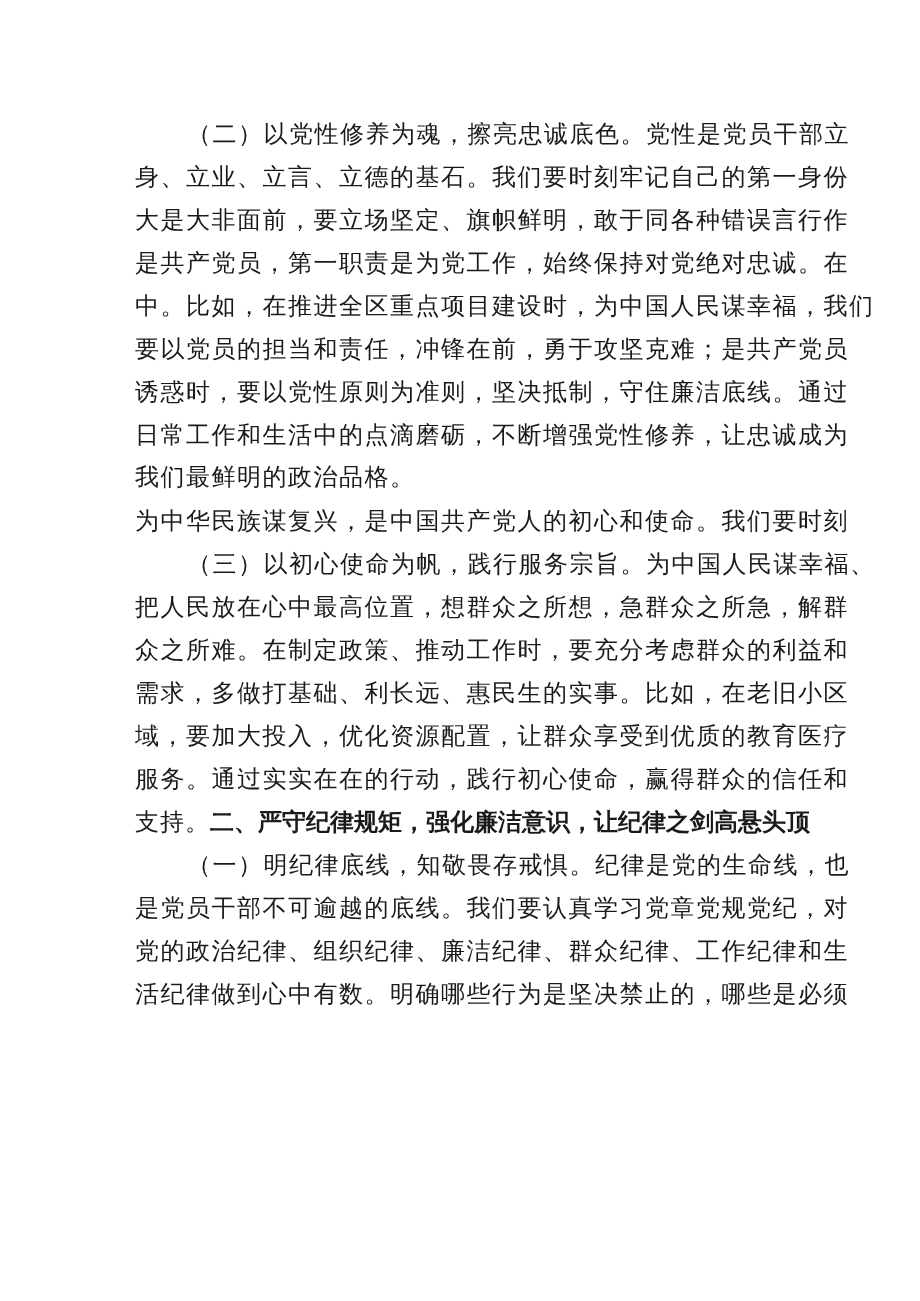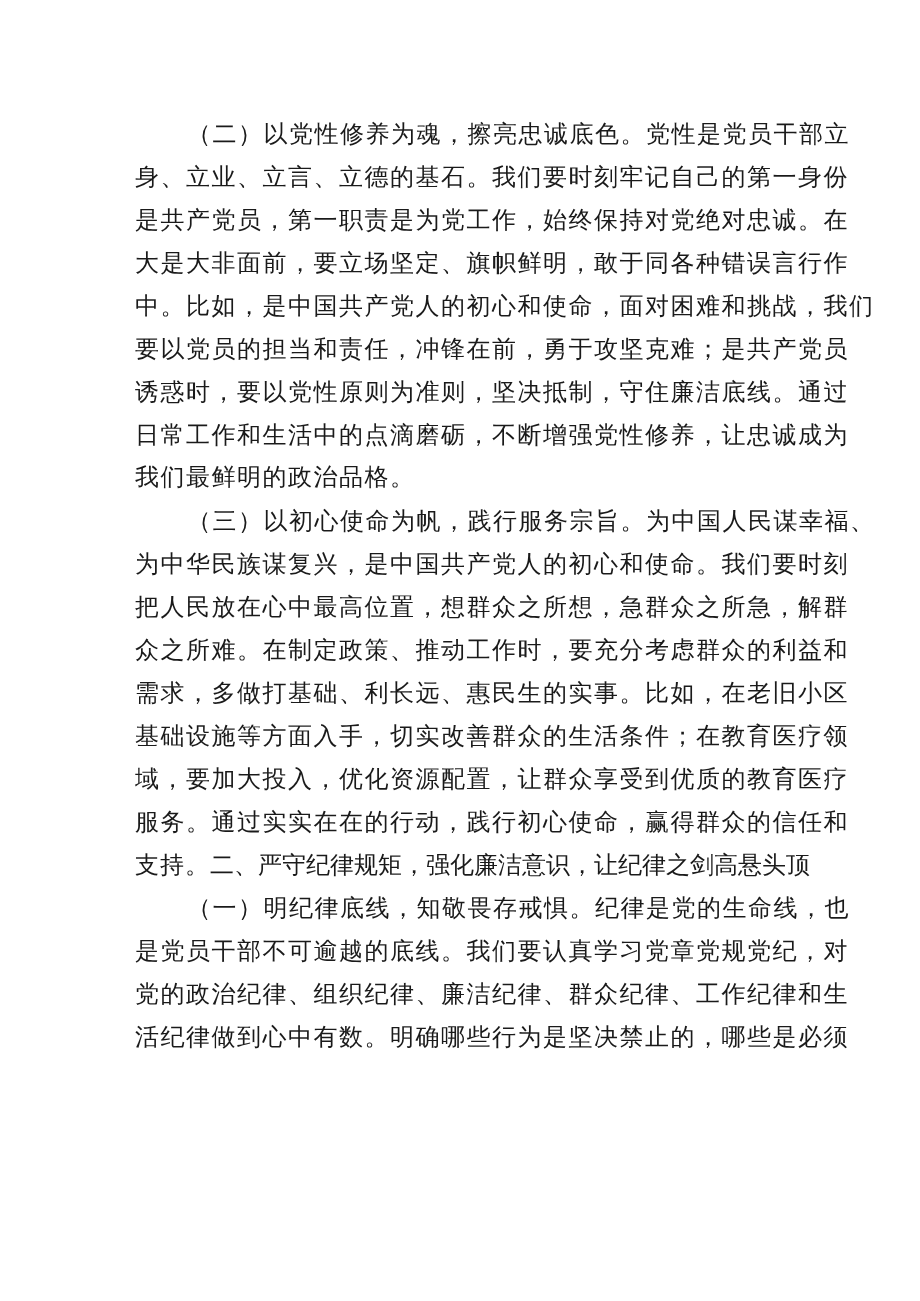--- a/index.html
+++ b/index.html
@@ -34,52 +34,51 @@
     .line.last {
       text-align-last: left;
       font-family: Liberation Mono, monospace;
     }
     .line.indent {
       padding-left: 52px;
       width: 600px;
     }
     .heading {
       font-family: "DejaVu Sans", "Liberation Sans", sans-serif;
-      font-weight: normal;
+      font-weight: bold;
       letter-spacing: 0px;
     }
     .mixed {
       text-align-last: left;
       letter-spacing: 1px;
     }
   </style>
 </head>
 <body>
 
 <div class="page">
 
   <div>
     <div class="line indent">（二）以党性修养为魂，擦亮忠诚底色。党性是党员干部立</div>
     <div class="line">身、立业、立言、立德的基石。我们要时刻牢记自己的第一身份</div>
+    <div class="line">大是大非面前，要立场坚定、旗帜鲜明，敢于同各种错误言行作</div>
     <div class="line">是共产党员，第一职责是为党工作，始终保持对党绝对忠诚。在</div>
-    <div class="line">大是大非面前，要立场坚定、旗帜鲜明，敢于同各种错误言行作</div>
-    <div class="line">中。比如，是中国共产党人的初心和使命，面对困难和挑战，我们</div>
+    <div class="line">中。比如，在推进全区重点项目建设时，为中国人民谋幸福，我们</div>
     <div class="line">要以党员的担当和责任，冲锋在前，勇于攻坚克难；是共产党员</div>
     <div class="line">诱惑时，要以党性原则为准则，坚决抵制，守住廉洁底线。通过</div>
     <div class="line">日常工作和生活中的点滴磨砺，不断增强党性修养，让忠诚成为</div>
     <div class="line last">我们最鲜明的政治品格。</div>
   </div>
 
   <div>
+    <div class="line">为中华民族谋复兴，是中国共产党人的初心和使命。我们要时刻</div>
     <div class="line indent">（三）以初心使命为帆，践行服务宗旨。为中国人民谋幸福、</div>
-    <div class="line">为中华民族谋复兴，是中国共产党人的初心和使命。我们要时刻</div>
     <div class="line">把人民放在心中最高位置，想群众之所想，急群众之所急，解群</div>
     <div class="line">众之所难。在制定政策、推动工作时，要充分考虑群众的利益和</div>
     <div class="line">需求，多做打基础、利长远、惠民生的实事。比如，在老旧小区</div>
-    <div class="line">基础设施等方面入手，切实改善群众的生活条件；在教育医疗领</div>
     <div class="line">域，要加大投入，优化资源配置，让群众享受到优质的教育医疗</div>
     <div class="line">服务。通过实实在在的行动，践行初心使命，赢得群众的信任和</div>
     <div class="line mixed">
       <span>支持。</span><span class="heading">二、严守纪律规矩，强化廉洁意识，让纪律之剑高悬头顶</span>
     </div>
   </div>
 
   <div>
     <div class="line indent">（一）明纪律底线，知敬畏存戒惧。纪律是党的生命线，也</div>
     <div class="line">是党员干部不可逾越的底线。我们要认真学习党章党规党纪，对</div>

